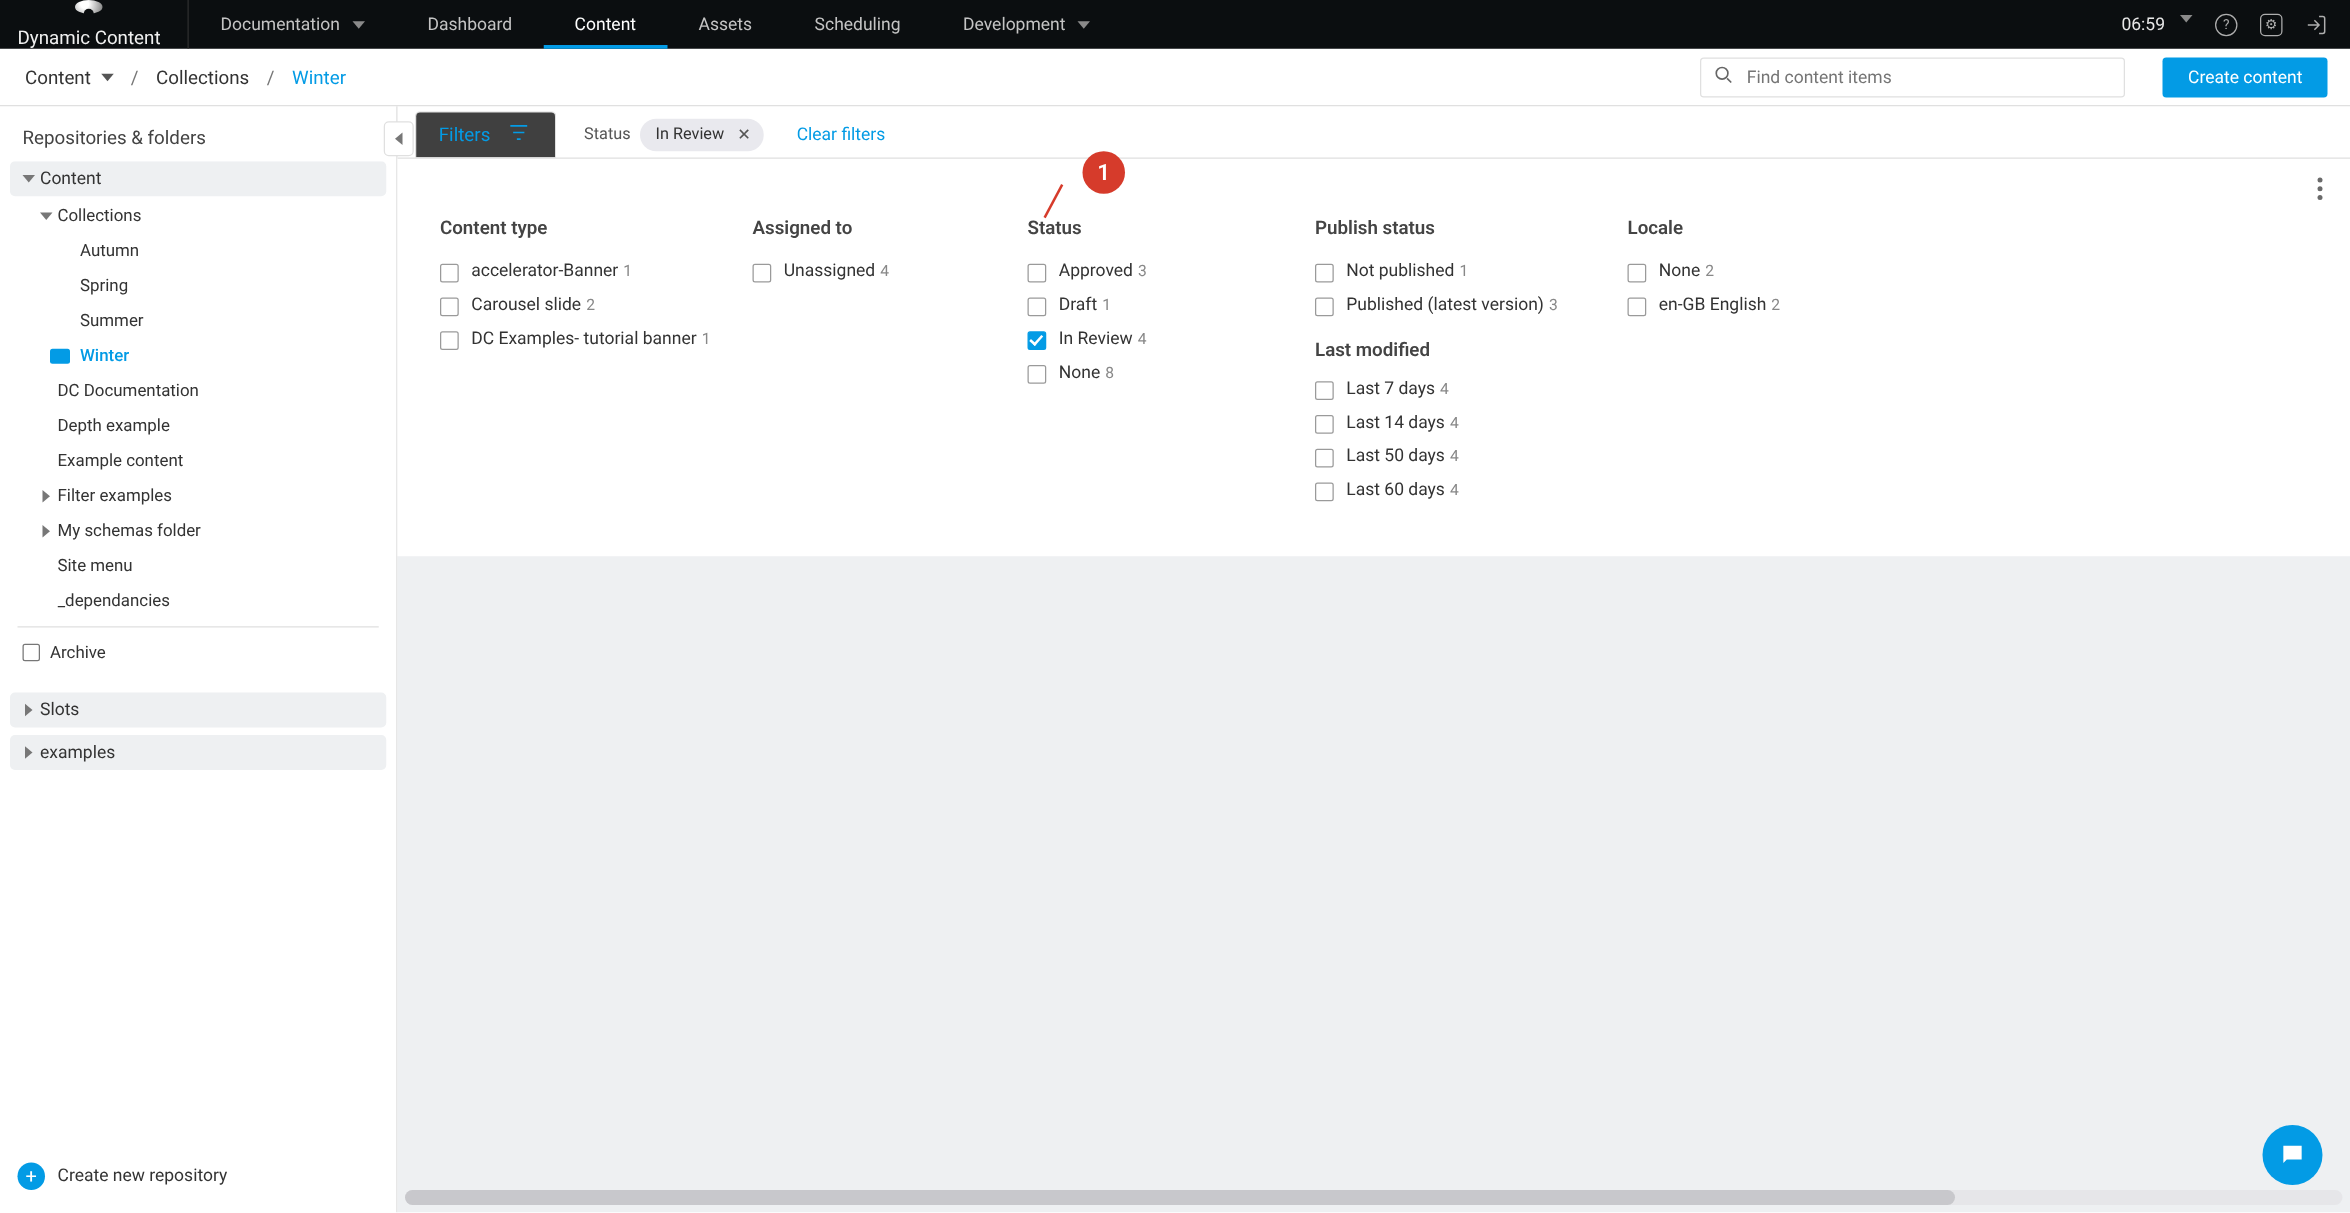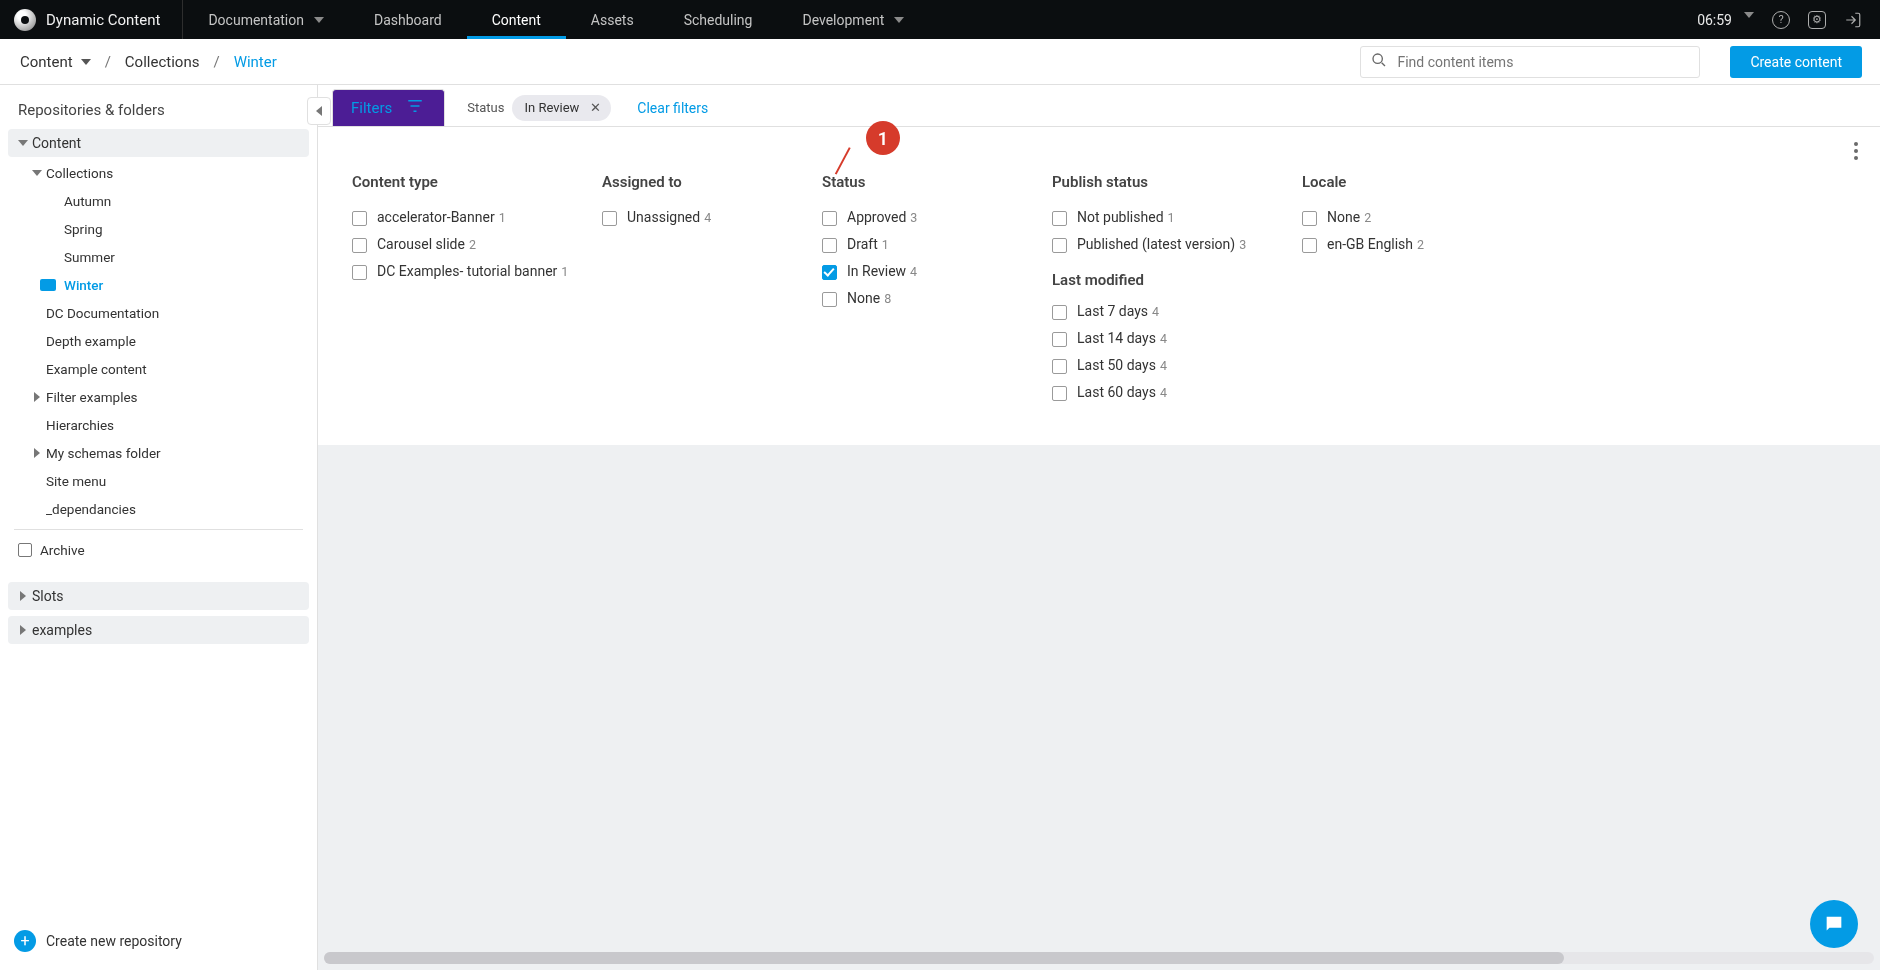--- a/index.html
+++ b/index.html
@@ -15,21 +15,21 @@
     --bg-white:#fff;
     --top-h:39px;
     --bar-h:46px;
     --filters-h:37px;
   }
   *{box-sizing:border-box;font-family:-apple-system,BlinkMacSystemFont,"Segoe UI",Roboto,Arial,sans-serif;}
   html,body{margin:0;padding:0;width:1880px;height:970px;overflow:hidden;color:var(--text);font-size:14px;background:#fff;}
   
   
   .top-nav{height:var(--top-h);background:#0b0e10;display:flex;align-items:stretch;color:#dcdcdc;}
-  .brand{display:flex;align-items:center;padding:0 22px 0 14px;border-right:1px solid #2e2e2e;gap:10px;}
+  .brand{display:flex;align-items:center;padding:0 22px 0 14px;border-right:1px solid #2e2e2e;gap:10px;flex-direction:column;}
   .brand-logo{width:22px;height:22px;border-radius:50%;background:radial-gradient(circle at 35% 30%, #fff 0 20%, #bcbcbc 60%, #757575 100%);position:relative;}
   .brand-logo::after{content:"";position:absolute;width:8px;height:8px;background:#0b0e10;border-radius:50%;left:7px;top:7px;}
   .brand-text{font-size:15px;color:#f0f0f0;}
   .top-links{display:flex;align-items:stretch;}
   .top-link{display:flex;align-items:center;padding:0 25px;color:#c4c4c4;cursor:pointer;position:relative;gap:10px;}
   .top-link.active{color:#fff;}
   .top-link.active::after{content:"";position:absolute;left:0;right:0;bottom:0;height:3px;background:var(--blue);}
   .caret-dn{width:0;height:0;border-left:5px solid transparent;border-right:5px solid transparent;border-top:6px solid #8a8a8a;}
   .top-right{margin-left:auto;display:flex;align-items:center;gap:18px;padding-right:18px;}
   .clock{color:#e8e8e8;display:flex;align-items:flex-start;gap:12px;}
@@ -72,21 +72,21 @@
   .chev.down{border-left:5px solid transparent;border-right:5px solid transparent;border-top:6px solid #777;}
   .sb-create{display:flex;align-items:center;gap:10px;padding:12px 14px 18px;color:var(--text);cursor:pointer;}
   .plus-badge{width:22px;height:22px;border-radius:50%;background:var(--blue);color:#fff;display:flex;align-items:center;justify-content:center;font-size:16px;line-height:1;}
   .divider{height:1px;background:var(--border);margin:6px 6px;}
   
   .collapse-handle{position:absolute;right:-14px;top:12px;width:24px;height:28px;background:#fff;border:1px solid var(--border);border-radius:4px;display:flex;align-items:center;justify-content:center;cursor:pointer;}
   .collapse-handle .chev.left{border-top:5px solid transparent;border-bottom:5px solid transparent;border-right:6px solid #777;}
   
   
   .filters-bar{display:flex;align-items:center;height:var(--filters-h);padding-left:14px;margin-top:4px;}
-  .filters-tab{display:flex;align-items:center;gap:14px;height:var(--filters-h);padding:0 20px 0 18px;border:1px solid var(--border);border-bottom:none;border-radius:4px 4px 0 0;background:#4c1d95;margin-right:22px;}
+  .filters-tab{display:flex;align-items:center;gap:14px;height:var(--filters-h);padding:0 20px 0 18px;border:1px solid var(--border);border-bottom:none;border-radius:4px 4px 0 0;background:#404040;margin-right:22px;}
   .filters-tab span{color:var(--blue);font-size:15px;}
   .filters-ico svg{width:18px;height:18px;stroke:var(--blue);fill:none;stroke-width:1.8;}
   .chip-label{color:#555;font-size:13px;margin-right:8px;}
   .chip{display:inline-flex;align-items:center;background:var(--pill-bg);border-radius:14px;height:26px;padding:0 8px 0 12px;font-size:13px;color:#333;gap:8px;}
   .chip .x{width:16px;height:16px;border-radius:50%;display:flex;align-items:center;justify-content:center;color:#555;cursor:pointer;}
   .clear-filters{color:var(--blue);font-size:14px;margin-left:26px;cursor:pointer;}
   
   
   .filter-panel{flex:0 0 auto;background:#fff;border-top:1px solid var(--border);display:flex;padding:34px 24px 34px 34px;gap:0;position:relative;}
   .fcol{flex:0 0 auto;min-width:220px;padding-right:30px;}
@@ -225,23 +225,20 @@
       </div>
       <div class="node" style="padding-left:38px">
         <span class="label">Example content</span>
       </div>
       <div class="node" style="padding-left:20px">
         <span class="tw">
             <span class="chev right"></span>
           </span>
         <span class="label">Filter examples</span>
       </div>
-      <div class="node" style="padding-left:38px">
-        <span class="label">Hierarchies</span>
-      </div>
       <div class="node" style="padding-left:20px">
         <span class="tw">
             <span class="chev right"></span>
           </span>
         <span class="label">My schemas folder</span>
       </div>
       <div class="node" style="padding-left:38px">
         <span class="label">Site menu</span>
       </div>
       <div class="node" style="padding-left:38px">

